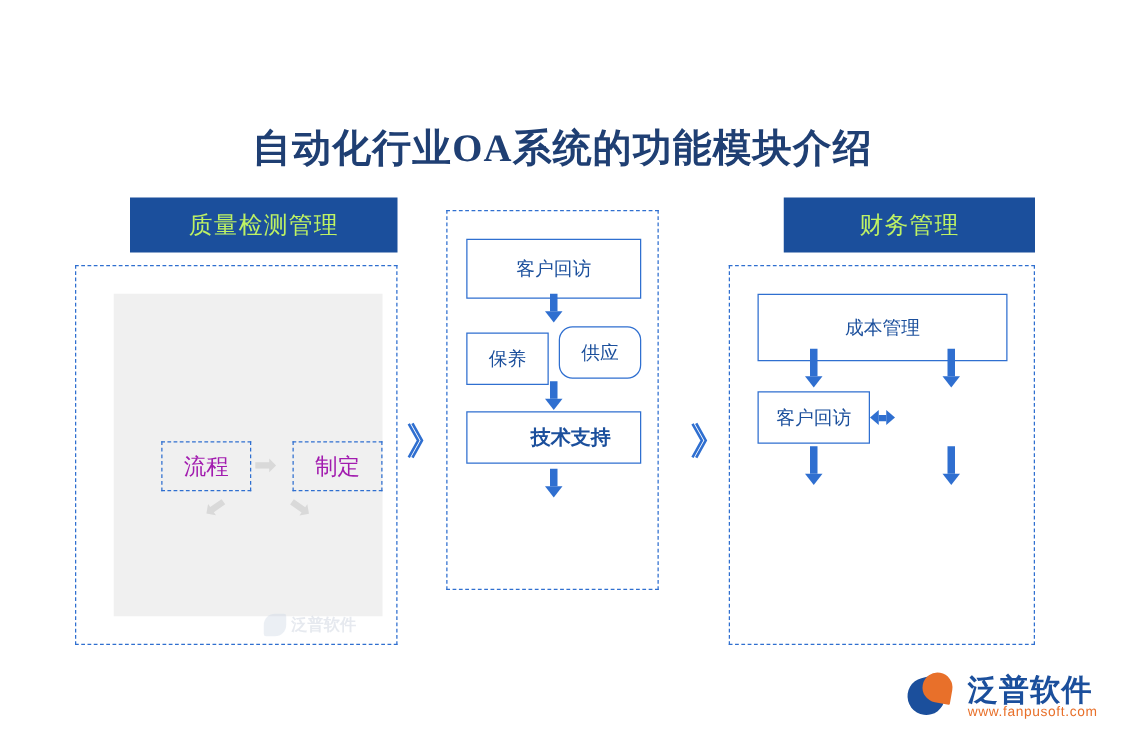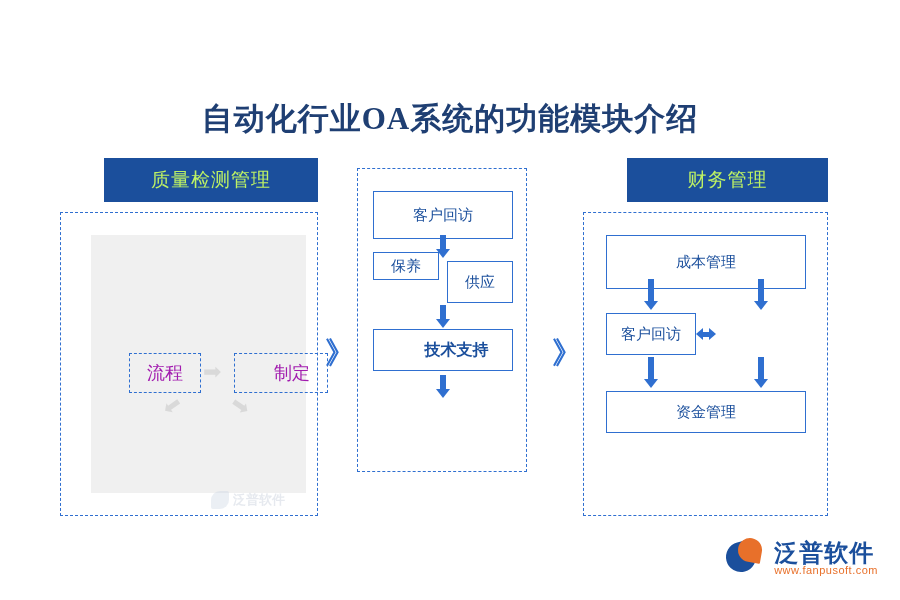--- a/index.html
+++ b/index.html
@@ -75,21 +75,21 @@
     position: absolute;
     border: 1px dashed #2f6fd0;
     background: transparent;
     color: #a21caf;
     font-size: 18px;
     display: flex;
     align-items: center;
     justify-content: center;
   }
   .c1-liucheng { left: 38px;  top: 118px; width: 70px; height: 38px; }
-  .c1-zhiding  { left: 143px; top: 118px; width: 70px; height: 38px; padding-left: 22px; }
+  .c1-zhiding  { left: 143px; top: 118px; width: 70px; height: 38px; }
   .c1-shebei   { left:  90px; top: 200px; width: 70px; height: 38px; }
 
   .garrow {
     position: absolute;
     color: #d9d9d9;
     font-size: 22px;
     line-height: 1;
   }
   .ga-right { left: 112px; top: 126px; }
   .ga-dl    { left: 140px; top: 160px; transform: rotate(35deg); }
@@ -126,22 +126,22 @@
     align-items: center;
     justify-content: center;
     background: #ffffff;
     position: absolute;
     box-sizing: border-box;
   }
   .bbox.bold { font-weight: bold; font-size: 16px; }
 
   
   .c2-huifang { left: 15px; top: 22px;  width: 140px; height: 48px; }
-  .c2-baoyang { left: 15px; top: 83px;  width: 66px;  height: 28px; }
-  .c2-gongying{ left: 89px; top: 92px;  width: 66px;  height: 42px; }
+  .c2-baoyang { left: 15px; top: 97px;  width: 66px;  height: 42px; }
+  .c2-gongying{ left: 89px; top: 92px;  width: 66px;  height: 42px; border-radius: 11px; }
   .c2-jishu   { left: 15px; top: 160px; width: 140px; height: 42px; padding-left: 27px; }
 
   .arrow-down {
     position: absolute;
     width: 14px;
     color: #2f6fd0;
   }
   .arrow-down .stem {
     width: 6px;
     background: #2f6fd0;
@@ -323,21 +323,20 @@
           <div class="rhead"></div>
       </div>
       <div class="arrow-down c3-a3">
         <div class="stem"></div>
           <div class="head"></div>
       </div>
       <div class="arrow-down c3-a4">
         <div class="stem"></div>
           <div class="head"></div>
       </div>
-      <div class="bbox c3-zijin">资金管理</div>
     </div>
   </div>
 
   <div class="logo">
     <div class="logo-mark">
       <div class="petal-a"></div>
       <div class="petal-b"></div>
     </div>
     <div class="logo-text">
       <div class="logo-cn">泛普软件</div>

